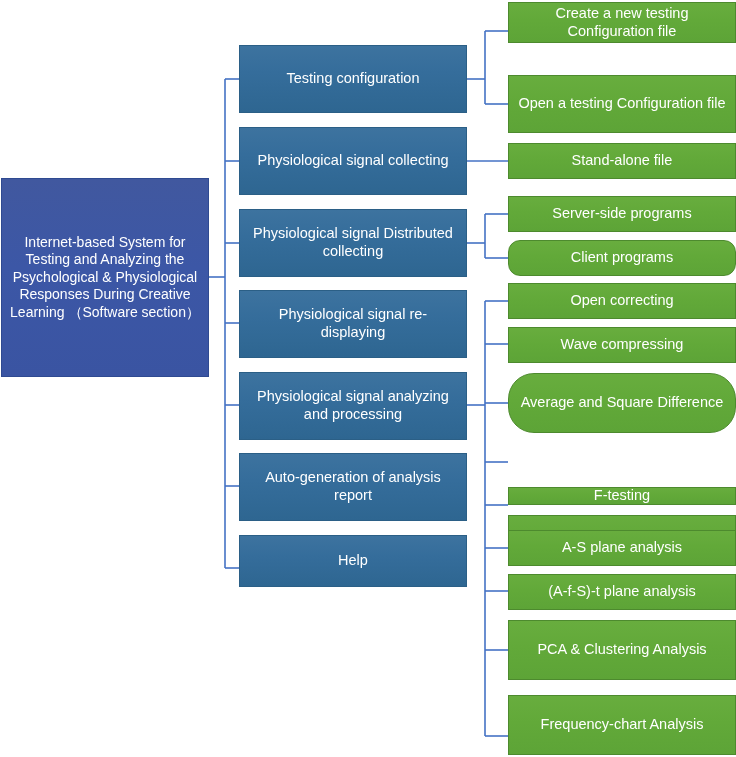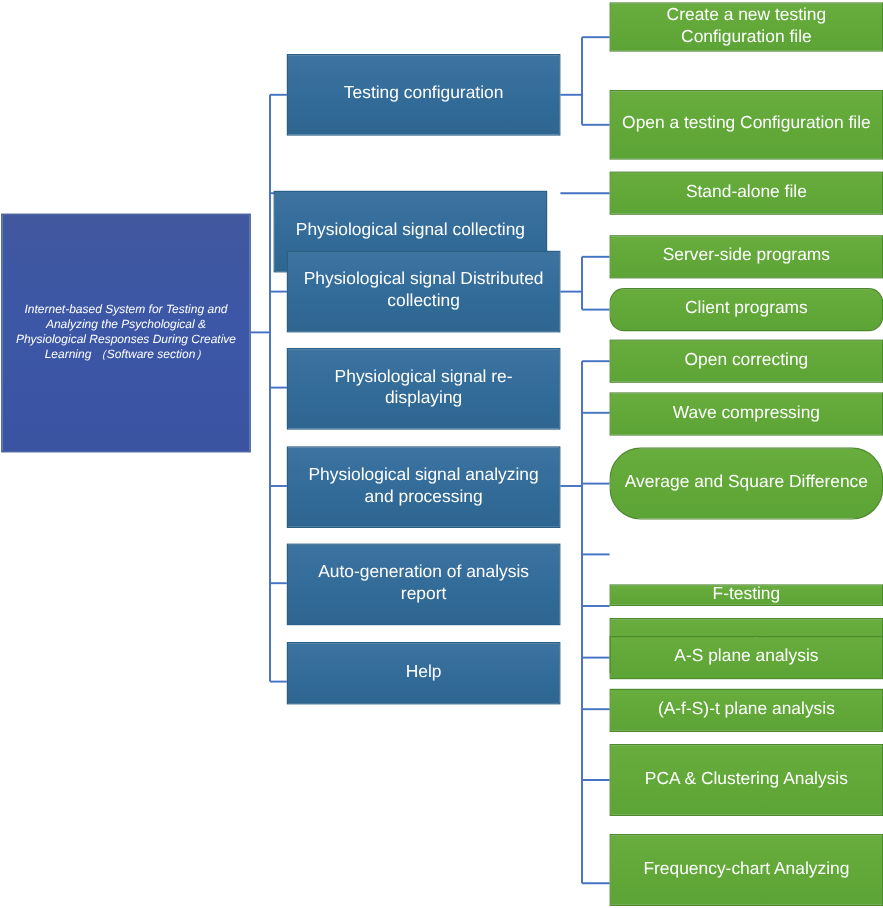--- a/index.html
+++ b/index.html
@@ -22,23 +22,22 @@
     line-height:1.24;
     padding:2px 8px;
   }
 
   .node .lbl{display:block;white-space:pre-line;}
 
   
   .root{
     background:linear-gradient(180deg,#41589f 0%,#3c57a6 45%,#3a54a2 100%);
     border:1px solid #2f4a91;
-    font-size:10px;
+    font-size:14px;
     box-shadow:0 0 0 0 rgba(0,0,0,0);
-    font-style:italic;
   }
 
   
   .lvl1{
     background:linear-gradient(180deg,#3d739f 0%,#356d9b 40%,#2e6691 100%);
     border:1px solid #2b5f86;
     font-size:14.5px;
   }
 
   
@@ -95,21 +94,21 @@
   </svg>
 
   <div class="node root" style="left:1px;top:178px;width:208px;height:199px;">
     <span class="lbl">Internet-based System for Testing and Analyzing the Psychological &amp; Physiological Responses During Creative Learning （Software section）</span>
   </div>
 
   <div class="node lvl1" style="left:239px;top:45px;width:228px;height:68px;">
     <span class="lbl">Testing configuration</span>
   </div>
 
-  <div class="node lvl1" style="left:228px;top:127px;width:228px;height:68px;margin-top:32px;">
+  <div class="node lvl1" style="left:239px;top:127px;width:228px;height:68px;">
     <span class="lbl">Physiological signal collecting</span>
   </div>
 
   <div class="node lvl1" style="left:239px;top:209px;width:228px;height:68px;">
     <span class="lbl">Physiological signal Distributed collecting</span>
   </div>
 
   <div class="node lvl1" style="left:239px;top:290px;width:228px;height:68px;">
     <span class="lbl">Physiological signal re-displaying</span>
   </div>
@@ -172,16 +171,16 @@
 
   <div class="node lvl2" style="left:508px;top:574px;width:228px;height:36px;">
     <span class="lbl">(A-f-S)-t plane analysis</span>
   </div>
 
   <div class="node lvl2" style="left:508px;top:620px;width:228px;height:60px;">
     <span class="lbl">PCA &amp; Clustering Analysis</span>
   </div>
 
   <div class="node lvl2" style="left:508px;top:695px;width:228px;height:60px;">
-    <span class="lbl">Frequency-chart Analyzing</span>
+    <span class="lbl">Frequency-chart Analysis</span>
   </div>
 
 </div>
 
 </body></html>

